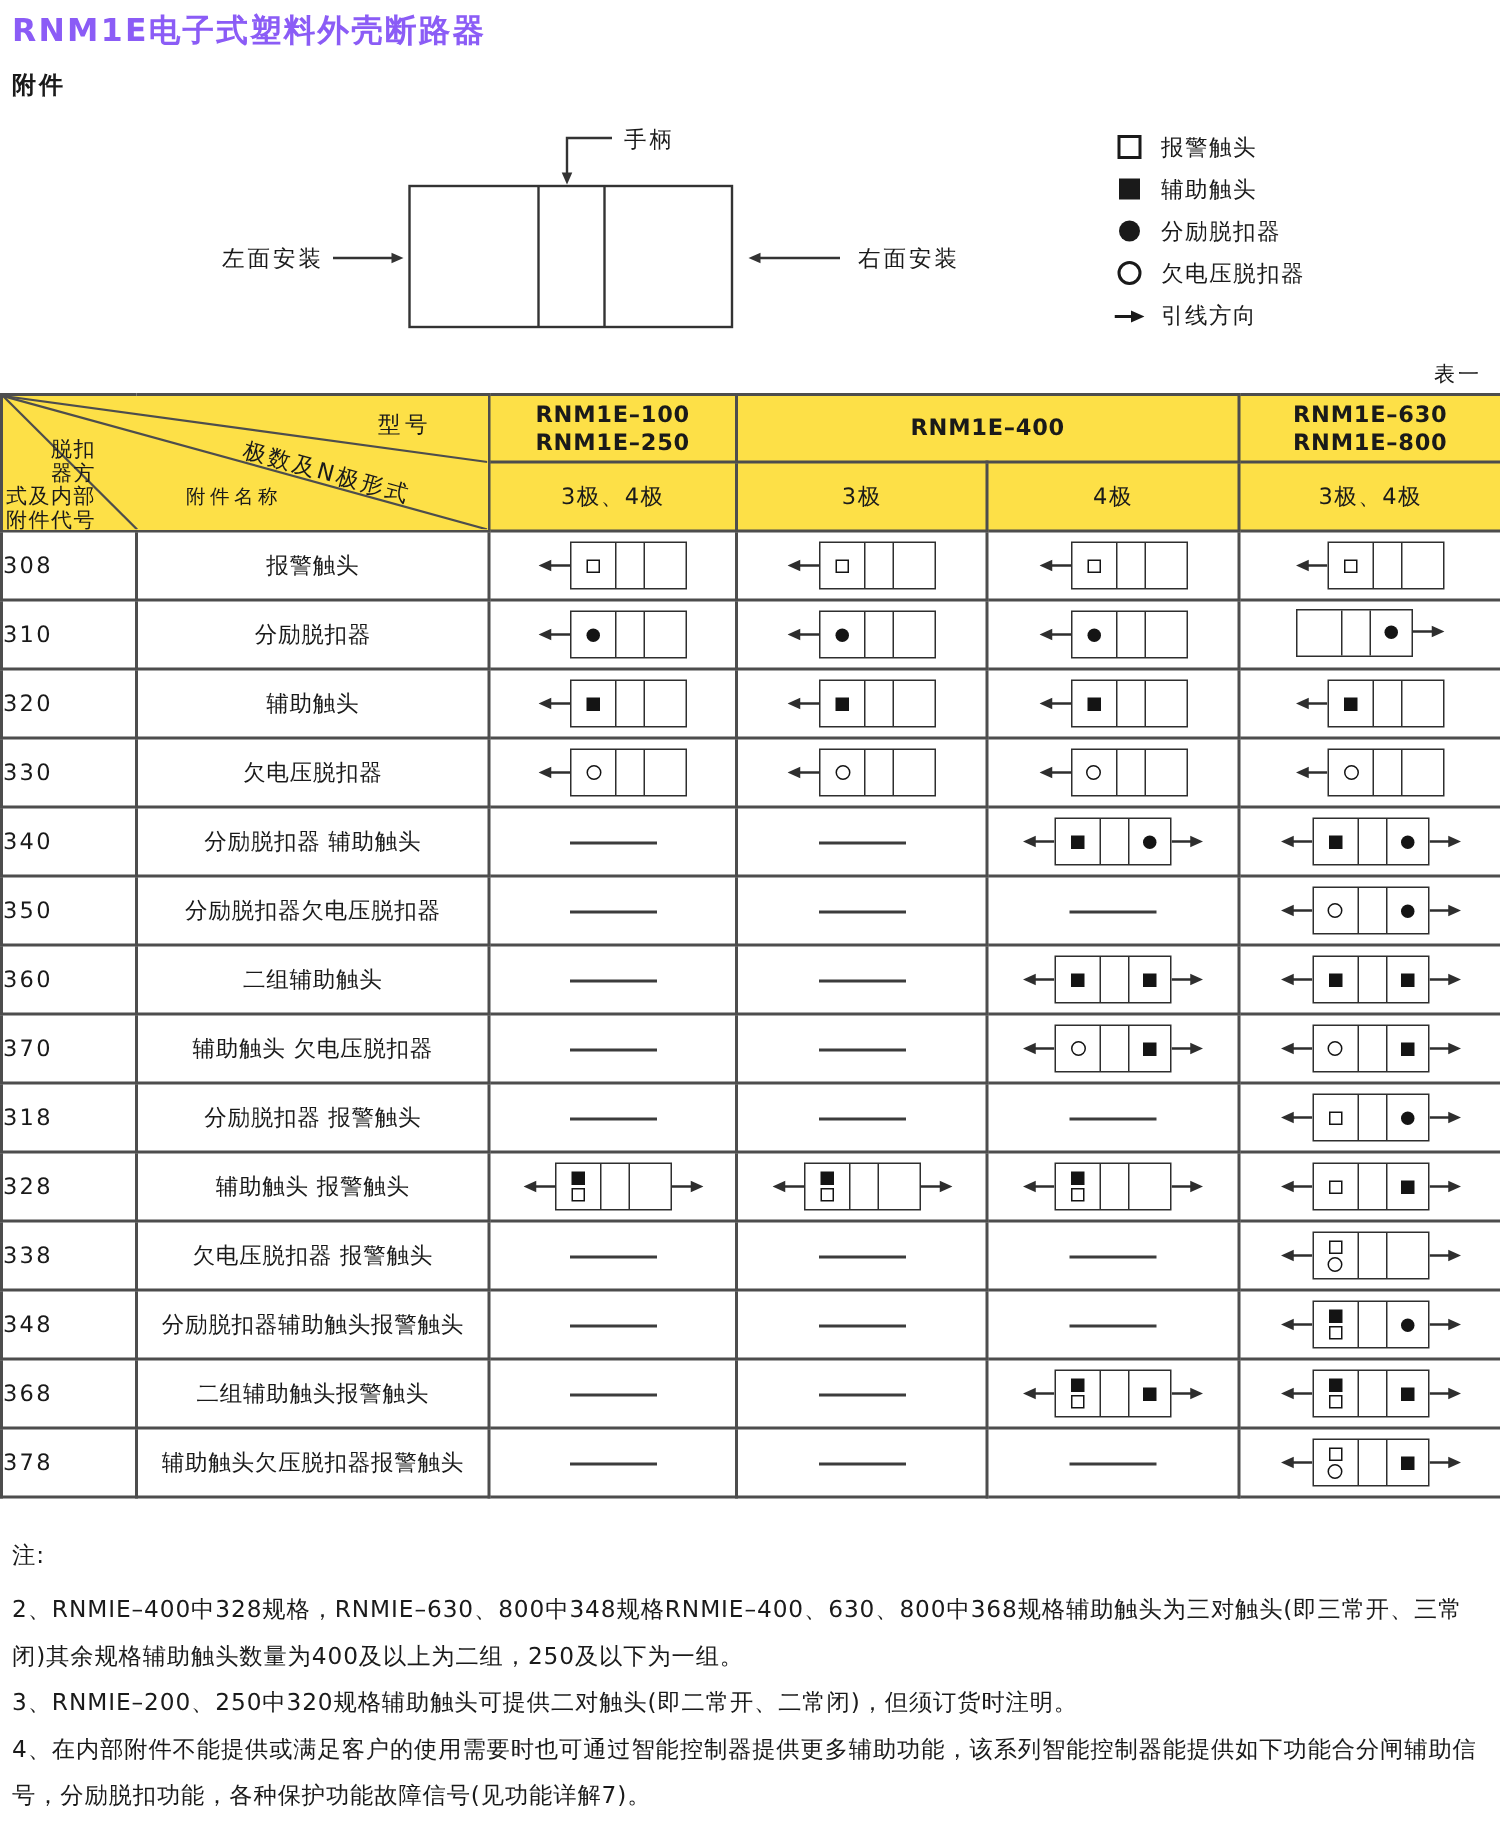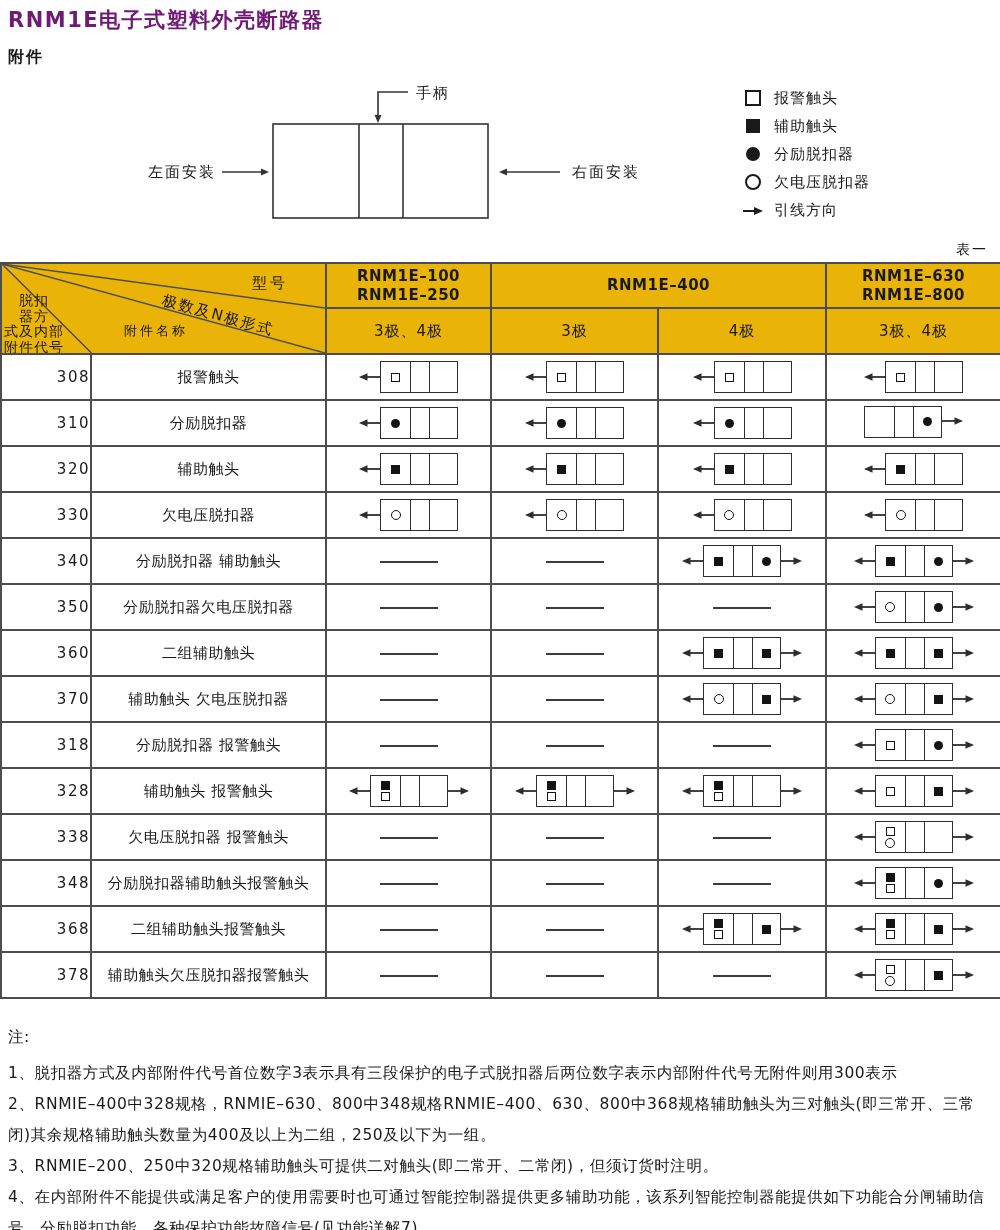--- a/index.html
+++ b/index.html
@@ -1,21 +1,21 @@
 <!DOCTYPE html>
 <html><head>
 <meta charset="utf-8">
 <style>
   html,body{margin:0;padding:0;background:#fff;}
   #page{position:relative;width:1000px;height:1230px;background:#fff;
         font-family:"DejaVu Sans","Liberation Sans",sans-serif;color:#1a1a1a;overflow:hidden;}
 
   .abs{position:absolute;}
 
-  #doc-title{left:8px;top:6px;font-size:21px;font-weight:bold;color:#701a75;letter-spacing:1.5px;}
+  #doc-title{left:8px;top:6px;font-size:21px;font-weight:bold;color:#8b5cf6;letter-spacing:1.5px;}
   #section-label{left:8px;top:47px;font-size:16px;font-weight:bold;letter-spacing:2px;}
 
   
   .draw-label{font-size:15px;letter-spacing:2px;color:#1a1a1a;}
   #handle-label{left:416px;top:84px;}
   #left-mount-label{left:128px;top:163px;margin-left:20px;}
   #right-mount-label{left:572px;top:163px;font-family:Liberation Mono, monospace;}
 
   
   #legend{left:744px;top:84px;}
@@ -25,35 +25,35 @@
   .lg-sqo{width:12px;height:12px;border:2px solid #1a1a1a;background:#fff;}
   .lg-sqf{width:14px;height:14px;background:#1a1a1a;}
   .lg-cif{width:14px;height:14px;border-radius:50%;background:#1a1a1a;}
   .lg-cio{width:12px;height:12px;border:2px solid #1a1a1a;border-radius:50%;background:#fff;}
 
   #table-caption{right:12px;top:241px;font-size:14px;letter-spacing:2px;}
 
   
   #acc-table{position:absolute;left:0;top:262px;width:1000px;border-collapse:collapse;table-layout:fixed;}
   #acc-table th,#acc-table td{border:2px solid #4d4d4d;padding:0;}
-  #acc-table thead th{background:#eab308;font-weight:bold;font-size:15px;}
+  #acc-table thead th{background:#fde047;font-weight:bold;font-size:15px;}
   .model-cell{line-height:19px;letter-spacing:0.5px;}
   .pole-cell{font-weight:normal !important;font-size:15px;letter-spacing:1px;}
   th.corner{position:relative;background:#ececec;overflow:hidden;}
   .corner svg{position:absolute;left:0;top:0;width:100%;height:100%;}
   .corner .c-model{position:absolute;left:250px;top:10px;font-size:15px;letter-spacing:3px;font-weight:normal;}
   .corner .c-poles{position:absolute;left:163px;top:27px;font-size:15px;letter-spacing:2px;font-weight:normal;
                    transform:rotate(15.5deg);transform-origin:0 0;white-space:nowrap;}
   .corner .c-name{position:absolute;left:122px;top:58px;font-size:13px;letter-spacing:3px;font-weight:normal;}
   .corner .c-code{position:absolute;left:2px;top:29px;font-size:14px;line-height:15.5px;font-weight:normal;
-                  letter-spacing:1px;text-align:center;}
+                  letter-spacing:1px;text-align:right;}
   #acc-table tbody tr{height:46px;}
   #acc-table thead tr.r1{height:45px;}
   #acc-table thead tr.r2{height:46px;}
-  .code-cell{text-align:right;font-size:15px;letter-spacing:1.5px;}
+  .code-cell{text-align:left;font-size:15px;letter-spacing:1.5px;}
   .name-cell{text-align:center;font-size:15px;letter-spacing:0.5px;}
   .diag-cell{text-align:center;vertical-align:middle;}
 
   
   .diag{display:inline-flex;align-items:center;justify-content:center;}
   .dbox{display:flex;border:1.8px solid #2e2e2e;height:30px;background:#fff;}
   .dc{display:flex;flex-direction:column;align-items:center;justify-content:center;gap:2px;
       border-right:1.8px solid #2e2e2e;}
   .dc.c1{width:29px;} .dc.c2{width:18px;} .dc.c3{width:27px;border-right:none;}
   .s-sqo{width:7px;height:7px;border:1.7px solid #141414;background:#fff;}
@@ -791,19 +791,18 @@
                   <line x1="0" y1="6" x2="14" y2="6" stroke="#2e2e2e" stroke-width="1.8"></line>
                   <polygon points="21,6 12.5,2.2 12.5,9.8" fill="#2e2e2e"></polygon>
                 </svg></span>
             </span></td>
         </tr>
       </tbody>
   </table>
 
   <div class="abs" id="notes">
     <div class="note-heading">注:</div>
-  <p>1、脱扣器方式及内部附件代号首位数字3表示具有三段保护的电子式脱扣器后两位数字表示内部附件代号无附件则用300表示</p>
       <p>2、RNMIE–400中328规格，RNMIE–630、800中348规格RNMIE–400、630、800中368规格辅助触头为三对触头(即三常开、三常闭)其余规格辅助触头数量为400及以上为二组，250及以下为一组。</p>
       <p>3、RNMIE–200、250中320规格辅助触头可提供二对触头(即二常开、二常闭)，但须订货时注明。</p>
       <p>4、在内部附件不能提供或满足客户的使用需要时也可通过智能控制器提供更多辅助功能，该系列智能控制器能提供如下功能合分闸辅助信号，分励脱扣功能，各种保护功能故障信号(见功能详解7)。</p>
     </div>
 
 </div>
 
 </body></html>

